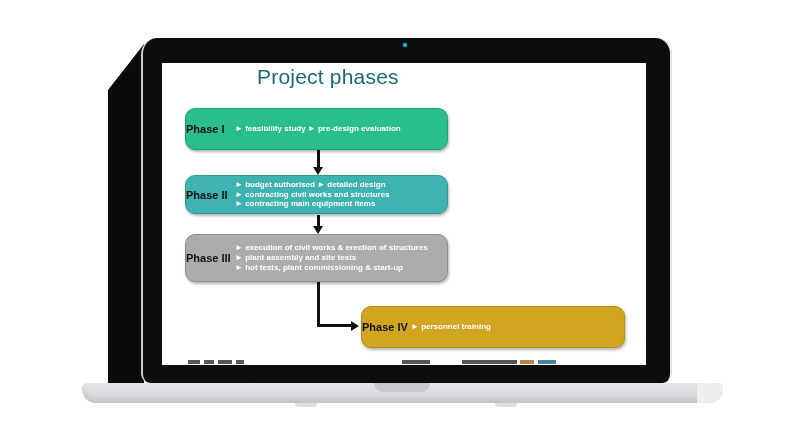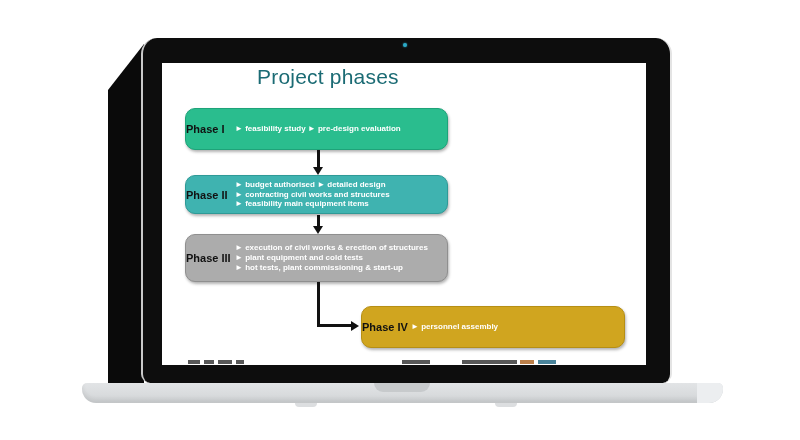--- a/index.html
+++ b/index.html
@@ -82,37 +82,37 @@
       <div class="bullets">
         <div class="bullet-line">► feasibility study ► pre-design evaluation</div>
       </div>
     </div>
 
     <div class="phase-box p2" style="background: rgb(63, 179, 176); border-color: rgb(47, 154, 151); color: rgb(255, 255, 255);">
       <div class="phase-label">Phase II</div>
       <div class="bullets">
         <div class="bullet-line">► budget authorised ► detailed design</div>
         <div class="bullet-line">► contracting civil works and structures</div>
-        <div class="bullet-line">► feasibility main equipment items</div>
+        <div class="bullet-line">► contracting main equipment items</div>
       </div>
     </div>
 
     <div class="phase-box p3" style="background: rgb(172, 172, 172); border-color: rgb(143, 143, 143); color: rgb(255, 255, 255);">
       <div class="phase-label">Phase III</div>
       <div class="bullets">
         <div class="bullet-line">► execution of civil works &amp; erection of structures</div>
-        <div class="bullet-line">► plant equipment and cold tests</div>
+        <div class="bullet-line">► plant assembly and site tests</div>
         <div class="bullet-line">► hot tests, plant commissioning &amp; start-up</div>
       </div>
     </div>
 
     <div class="phase-box p4" style="background: rgb(208, 165, 31); border-color: rgb(182, 143, 21); color: rgb(255, 255, 255);">
       <div class="phase-label">Phase IV</div>
       <div class="bullets">
-        <div class="bullet-line">► personnel assembly</div>
+        <div class="bullet-line">► personnel training</div>
       </div>
     </div>
 
     <div class="arrow-v a1"></div>
     <div class="head-down h1"></div>
     <div class="arrow-v a2"></div>
     <div class="head-down h2"></div>
     <div class="arrow-v a3"></div>
     <div class="arrow-h a3h"></div>
     <div class="head-right h3"></div>

